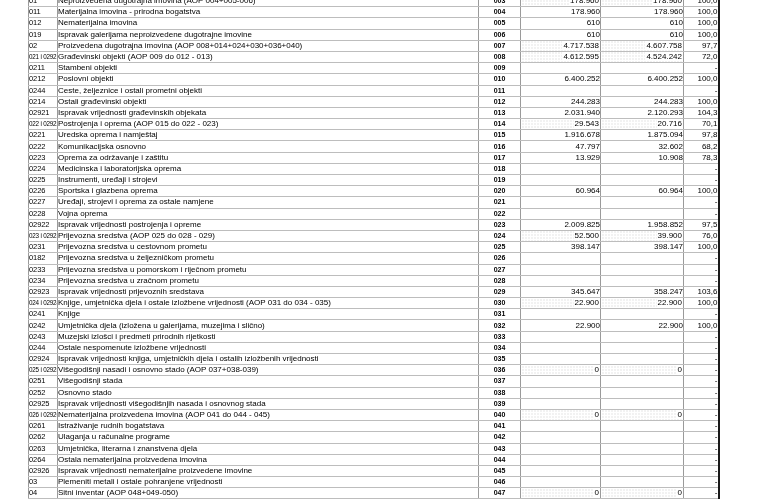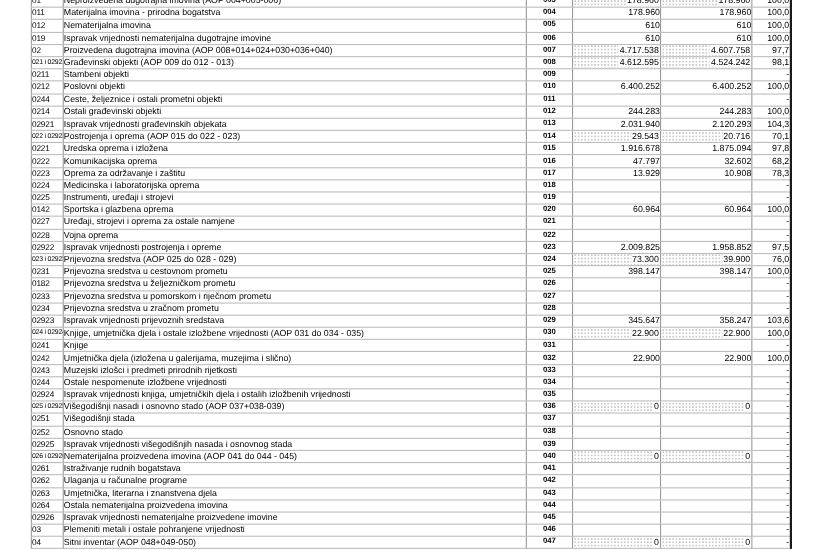--- a/index.html
+++ b/index.html
@@ -105,41 +105,41 @@
         <tr>
     <td class="c-code"><span>012</span></td>
     <td class="c-desc"><span>Nematerijalna imovina</span></td>
     <td class="c-aop"><span>005</span></td>
     <td class="c-val"><span>610</span></td>
     <td class="c-val"><span>610</span></td>
     <td class="c-idx"><span>100,0</span></td>
   </tr>
         <tr>
     <td class="c-code"><span>019</span></td>
-    <td class="c-desc"><span>Ispravak vrijednosti nematerijalna dugotrajne imovine</span></td>
+    <td class="c-desc"><span>Ispravak galerijama neproizvedene dugotrajne imovine</span></td>
     <td class="c-aop"><span>006</span></td>
     <td class="c-val"><span>610</span></td>
     <td class="c-val"><span>610</span></td>
     <td class="c-idx"><span>100,0</span></td>
   </tr>
         <tr>
     <td class="c-code"><span>02</span></td>
     <td class="c-desc"><span>Proizvedena dugotrajna imovina (AOP 008+014+024+030+036+040)</span></td>
     <td class="c-aop"><span>007</span></td>
     <td class="c-val sh"><span>4.717.538</span></td>
     <td class="c-val sh"><span>4.607.758</span></td>
     <td class="c-idx"><span>97,7</span></td>
   </tr>
         <tr>
     <td class="c-code code-long"><span>021 i 02921</span></td>
     <td class="c-desc"><span>Građevinski objekti (AOP 009 do 012 - 013)</span></td>
     <td class="c-aop"><span>008</span></td>
     <td class="c-val sh"><span>4.612.595</span></td>
     <td class="c-val sh"><span>4.524.242</span></td>
-    <td class="c-idx"><span>98,1</span></td>
+    <td class="c-idx"><span>72,0</span></td>
   </tr>
         <tr>
     <td class="c-code"><span>0211</span></td>
     <td class="c-desc"><span>Stambeni objekti</span></td>
     <td class="c-aop"><span>009</span></td>
     <td class="c-val"><span></span></td>
     <td class="c-val"><span></span></td>
     <td class="c-idx"><span>-</span></td>
   </tr>
         <tr>
@@ -177,29 +177,29 @@
         <tr>
     <td class="c-code code-long"><span>022 i 02922</span></td>
     <td class="c-desc"><span>Postrojenja i oprema (AOP 015 do 022 - 023)</span></td>
     <td class="c-aop"><span>014</span></td>
     <td class="c-val sh"><span>29.543</span></td>
     <td class="c-val sh"><span>20.716</span></td>
     <td class="c-idx"><span>70,1</span></td>
   </tr>
         <tr>
     <td class="c-code"><span>0221</span></td>
-    <td class="c-desc"><span>Uredska oprema i izložena</span></td>
+    <td class="c-desc"><span>Uredska oprema i namještaj</span></td>
     <td class="c-aop"><span>015</span></td>
     <td class="c-val"><span>1.916.678</span></td>
     <td class="c-val"><span>1.875.094</span></td>
     <td class="c-idx"><span>97,8</span></td>
   </tr>
         <tr>
     <td class="c-code"><span>0222</span></td>
-    <td class="c-desc"><span>Komunikacijska oprema</span></td>
+    <td class="c-desc"><span>Komunikacijska osnovno</span></td>
     <td class="c-aop"><span>016</span></td>
     <td class="c-val"><span>47.797</span></td>
     <td class="c-val"><span>32.602</span></td>
     <td class="c-idx"><span>68,2</span></td>
   </tr>
         <tr>
     <td class="c-code"><span>0223</span></td>
     <td class="c-desc"><span>Oprema za održavanje i zaštitu</span></td>
     <td class="c-aop"><span>017</span></td>
     <td class="c-val"><span>13.929</span></td>
@@ -216,21 +216,21 @@
   </tr>
         <tr>
     <td class="c-code"><span>0225</span></td>
     <td class="c-desc"><span>Instrumenti, uređaji i strojevi</span></td>
     <td class="c-aop"><span>019</span></td>
     <td class="c-val"><span></span></td>
     <td class="c-val"><span></span></td>
     <td class="c-idx"><span>-</span></td>
   </tr>
         <tr>
-    <td class="c-code"><span>0142</span></td>
+    <td class="c-code"><span>0226</span></td>
     <td class="c-desc"><span>Sportska i glazbena oprema</span></td>
     <td class="c-aop"><span>020</span></td>
     <td class="c-val"><span>60.964</span></td>
     <td class="c-val"><span>60.964</span></td>
     <td class="c-idx"><span>100,0</span></td>
   </tr>
         <tr>
     <td class="c-code"><span>0227</span></td>
     <td class="c-desc"><span>Uređaji, strojevi i oprema za ostale namjene</span></td>
     <td class="c-aop"><span>021</span></td>
@@ -251,21 +251,21 @@
     <td class="c-desc"><span>Ispravak vrijednosti postrojenja i opreme</span></td>
     <td class="c-aop"><span>023</span></td>
     <td class="c-val"><span>2.009.825</span></td>
     <td class="c-val"><span>1.958.852</span></td>
     <td class="c-idx"><span>97,5</span></td>
   </tr>
         <tr>
     <td class="c-code code-long"><span>023 i 02923</span></td>
     <td class="c-desc"><span>Prijevozna sredstva (AOP 025 do 028 - 029)</span></td>
     <td class="c-aop"><span>024</span></td>
-    <td class="c-val sh"><span>73.300</span></td>
+    <td class="c-val sh"><span>52.500</span></td>
     <td class="c-val sh"><span>39.900</span></td>
     <td class="c-idx"><span>76,0</span></td>
   </tr>
         <tr>
     <td class="c-code"><span>0231</span></td>
     <td class="c-desc"><span>Prijevozna sredstva u cestovnom prometu</span></td>
     <td class="c-aop"><span>025</span></td>
     <td class="c-val"><span>398.147</span></td>
     <td class="c-val"><span>398.147</span></td>
     <td class="c-idx"><span>100,0</span></td>

